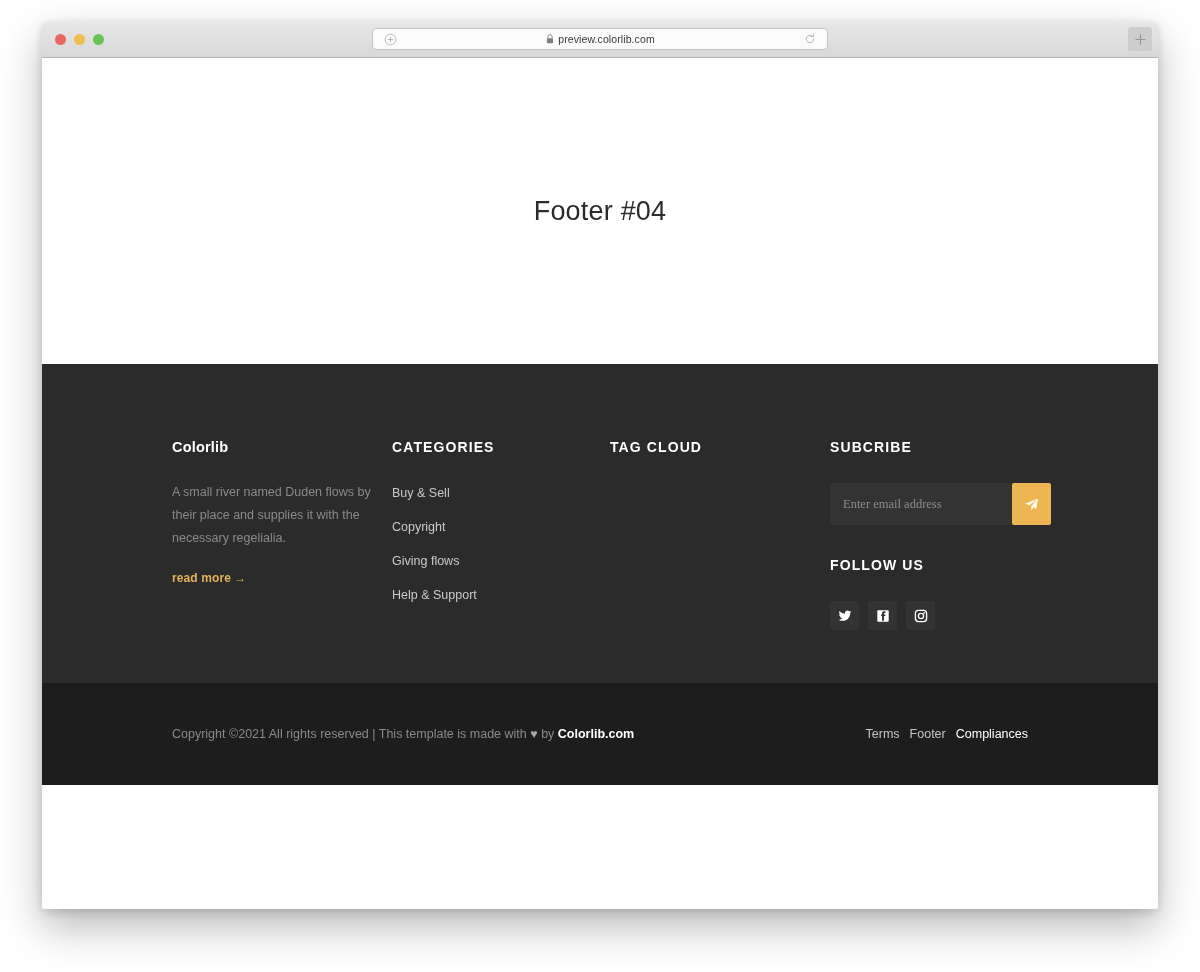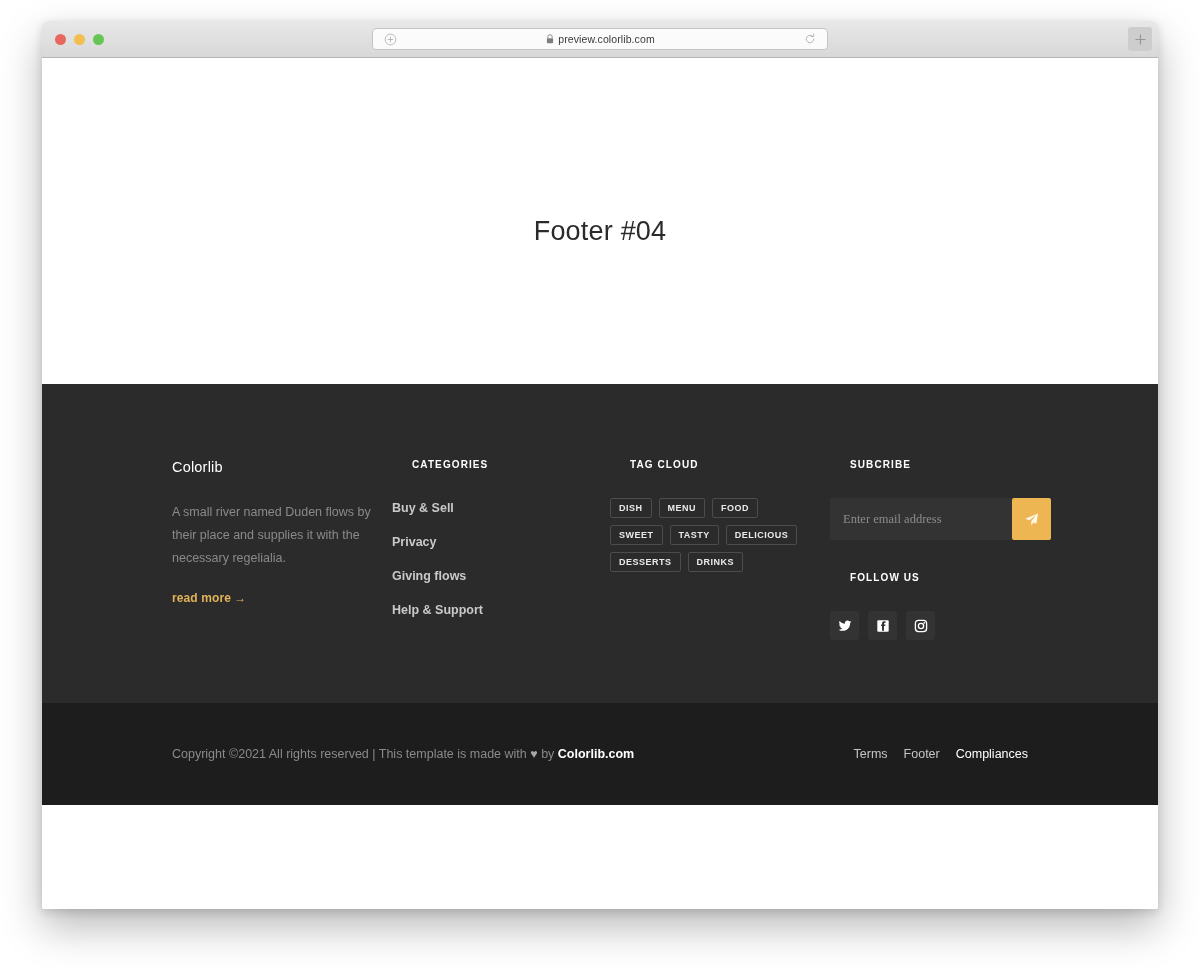--- a/index.html
+++ b/index.html
@@ -108,21 +108,20 @@
     background: #ffffff;
     overflow: hidden;
   }
 
   .hero {
     height: 306px;
     display: flex;
     align-items: center;
     justify-content: center;
     background: #ffffff;
-    margin-top: 20px;
   }
   .hero-title {
     font-size: 27px;
     font-weight: 400;
     color: #2b2b2b;
     letter-spacing: .2px;
   }
 
   
   .footer-main {
@@ -135,57 +134,55 @@
     padding-top: 75px;
   }
   .col-brand   { width: 220px; flex: 0 0 220px; }
   .col-cats    { width: 218px; flex: 0 0 218px; }
   .col-tags    { width: 220px; flex: 0 0 220px; }
   .col-sub     { flex: 1 1 auto; }
 
   .brand-title {
     color: #ffffff;
     font-size: 14.5px;
-    font-weight: normal;
+    font-weight: bold;
     letter-spacing: .2px;
     margin-bottom: 26px;
   }
   .brand-text {
     color: #8a8a8a;
     font-size: 12.5px;
     line-height: 23px;
     margin-bottom: 18px;
   }
   .read-more {
     display: inline-block;
     color: #e2b25a;
     font-size: 12px;
     font-weight: bold;
     text-decoration: none;
     letter-spacing: .1px;
   }
 
   .col-title {
     color: #ffffff;
-    font-size: 10px;
+    font-size: 14px;
     font-weight: bold;
     letter-spacing: 1.1px;
     text-transform: uppercase;
     margin-bottom: 28px;
-    margin-left: 20px;
   }
 
   .cat-list { list-style: none; }
   .cat-list li { margin-bottom: 16px; }
   .cat-list li:last-child { margin-bottom: 0; }
   .cat-link {
     color: #c9c9c9;
     font-size: 12.5px;
     text-decoration: none;
-    font-weight: bold;
   }
 
   .tag-cloud {
     display: flex;
     flex-wrap: wrap;
     gap: 7px;
     max-width: 190px;
   }
   .tag {
     display: inline-flex;
@@ -257,21 +254,21 @@
   .copyright {
     color: #8a8a8a;
     font-size: 12.5px;
   }
   .copyright .heart { color: #a8a8a8; }
   .copyright .brand-link {
     color: #ffffff;
     font-weight: bold;
     text-decoration: none;
   }
-  .bottom-links { display: flex; gap: 16px; }
+  .bottom-links { display: flex; gap: 10px; }
   .bottom-links a {
     color: #c4c4c4;
     font-size: 12.5px;
     text-decoration: none;
   }
   .bottom-links a.strong { color: #ffffff; font-weight: normal; }
 
   .after-footer { height: 110px; background: #ffffff; }
 </style>
 </head>
@@ -324,38 +321,28 @@
           <div class="col-brand">
             <div class="brand-title">Colorlib</div>
             <p class="brand-text">A small river named Duden flows by their place and supplies it with the necessary regelialia.</p>
             <a class="read-more" href="#">read more →</a>
           </div>
 
           <div class="col-cats">
             <div class="col-title">CATEGORIES</div>
             <ul class="cat-list">
               <li><a class="cat-link" href="#">Buy &amp; Sell</a></li>
-              <li><a class="cat-link" href="#">Privacy</a></li>
+              <li><a class="cat-link" href="#">Copyright</a></li>
               <li><a class="cat-link" href="#">Giving flows</a></li>
               <li><a class="cat-link" href="#">Help &amp; Support</a></li>
             </ul>
           </div>
 
           <div class="col-tags">
             <div class="col-title">TAG CLOUD</div>
-            <div class="tag-cloud">
-              <a class="tag" href="#">DISH</a>
-              <a class="tag" href="#">MENU</a>
-              <a class="tag" href="#">FOOD</a>
-              <a class="tag" href="#">SWEET</a>
-              <a class="tag" href="#">TASTY</a>
-              <a class="tag" href="#">DELICIOUS</a>
-              <a class="tag" href="#">DESSERTS</a>
-              <a class="tag" href="#">DRINKS</a>
-            </div>
           </div>
 
           <div class="col-sub">
             <div class="col-title">SUBCRIBE</div>
             <form class="sub-form">
               <input class="sub-input" type="text" placeholder="Enter email address" style="">
               <button class="sub-btn" type="submit">
                 <svg viewBox="0 0 16 16">
                   <path d="M15 1.6 1.2 7.2l4.6 1.6L13.4 3 7.7 9.9l.1 4.4 2.2-3.2 3.1 1.5z" fill="#fff8ea"></path>
                 </svg>

